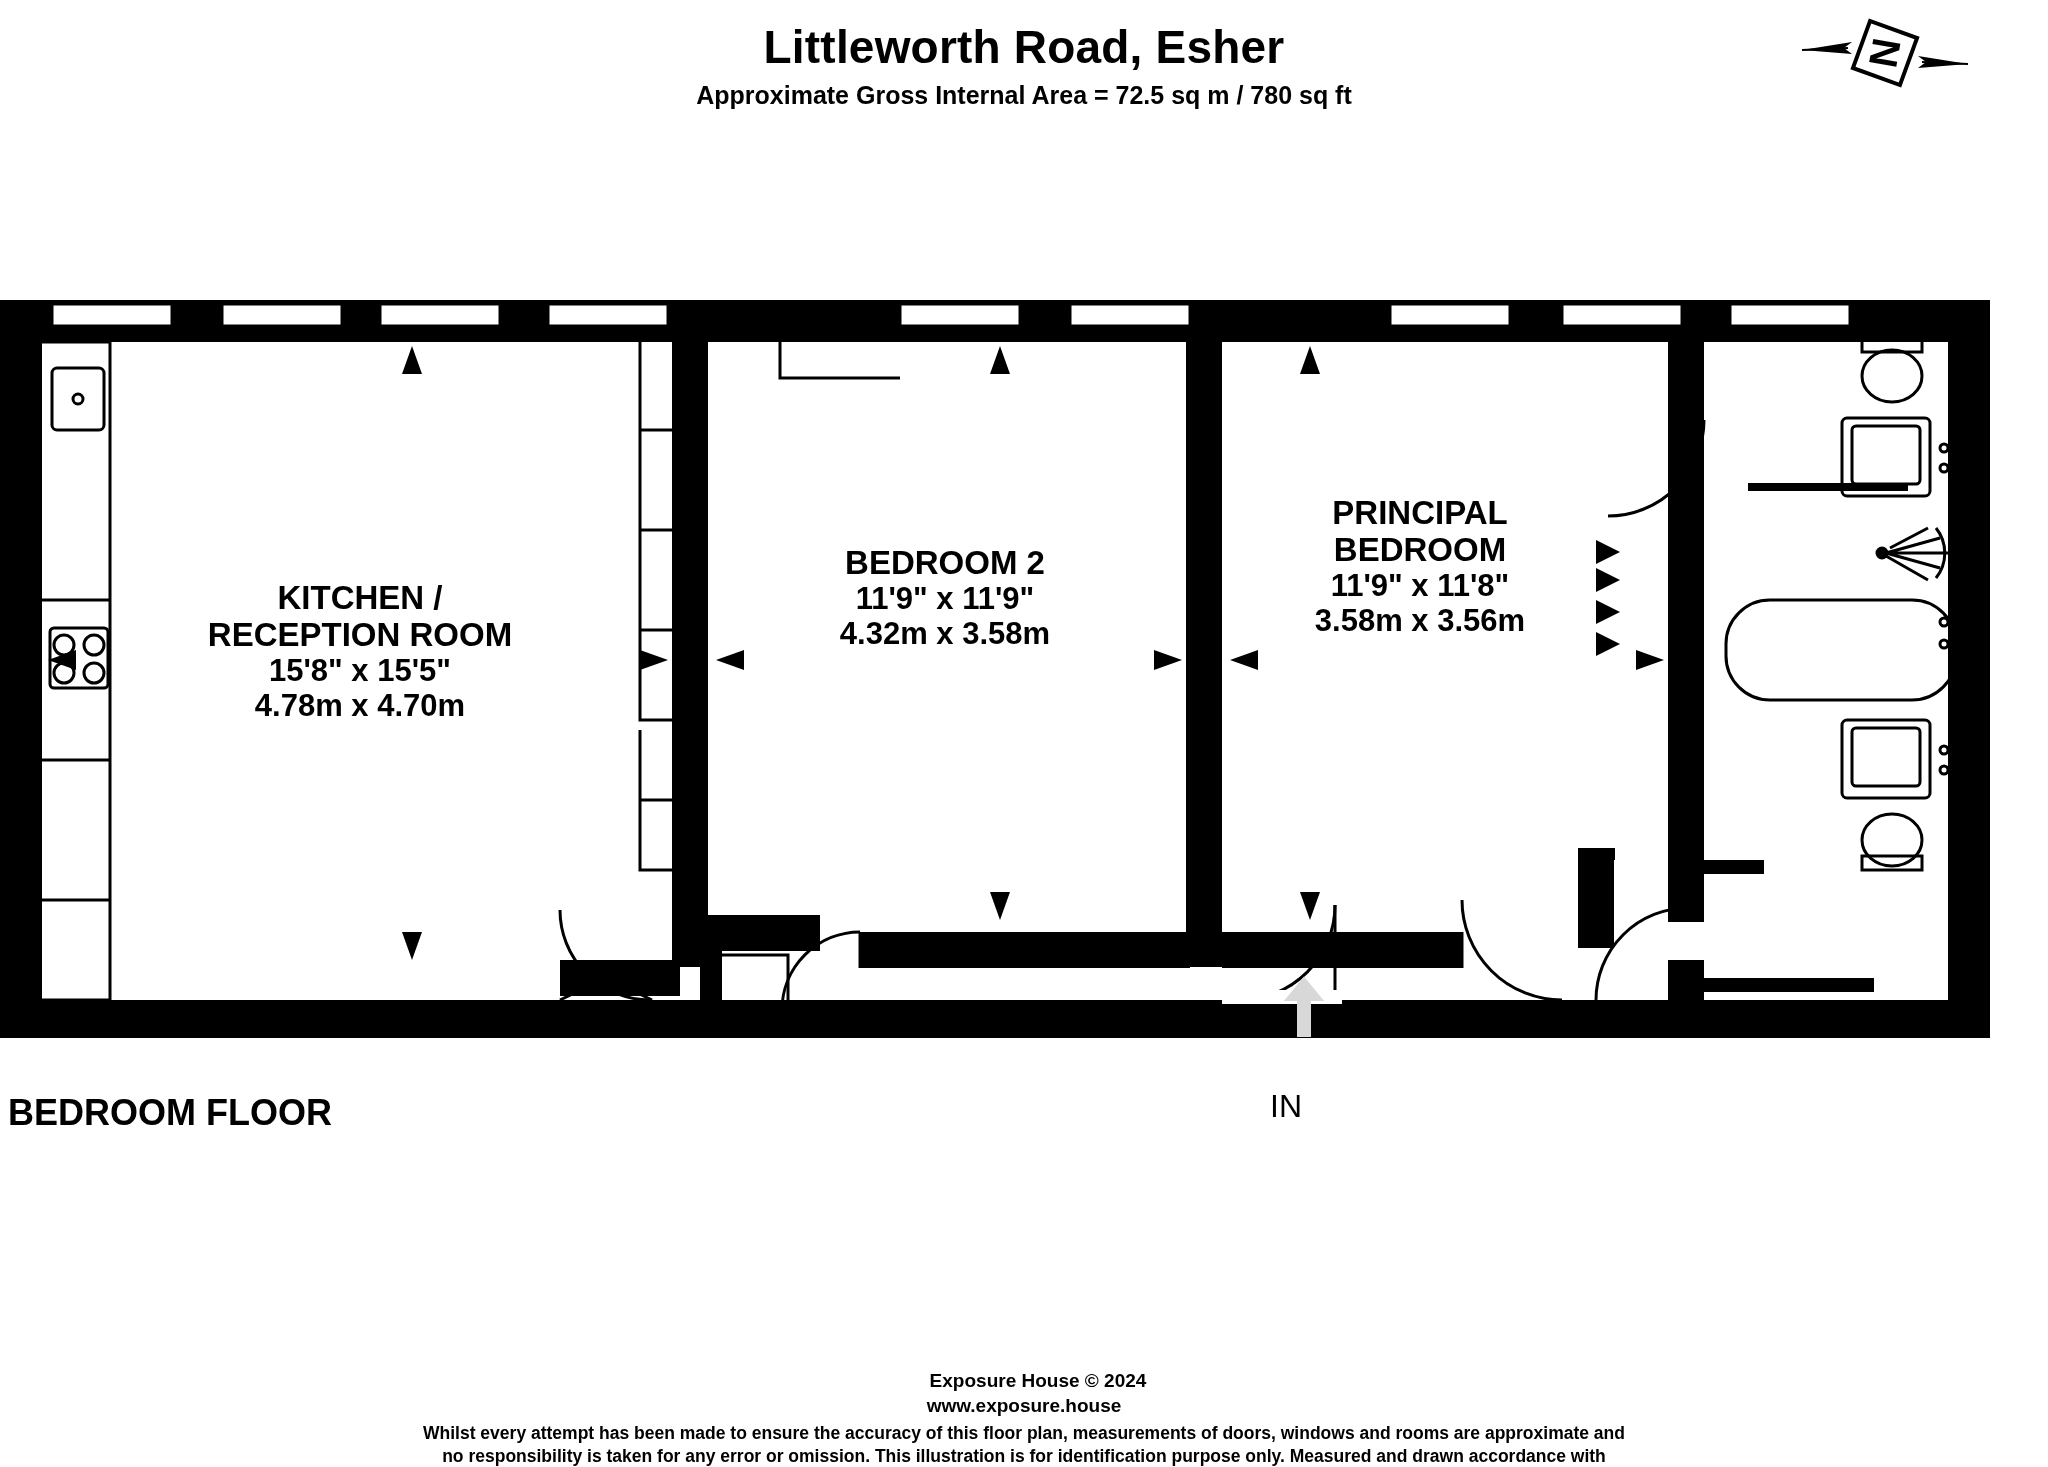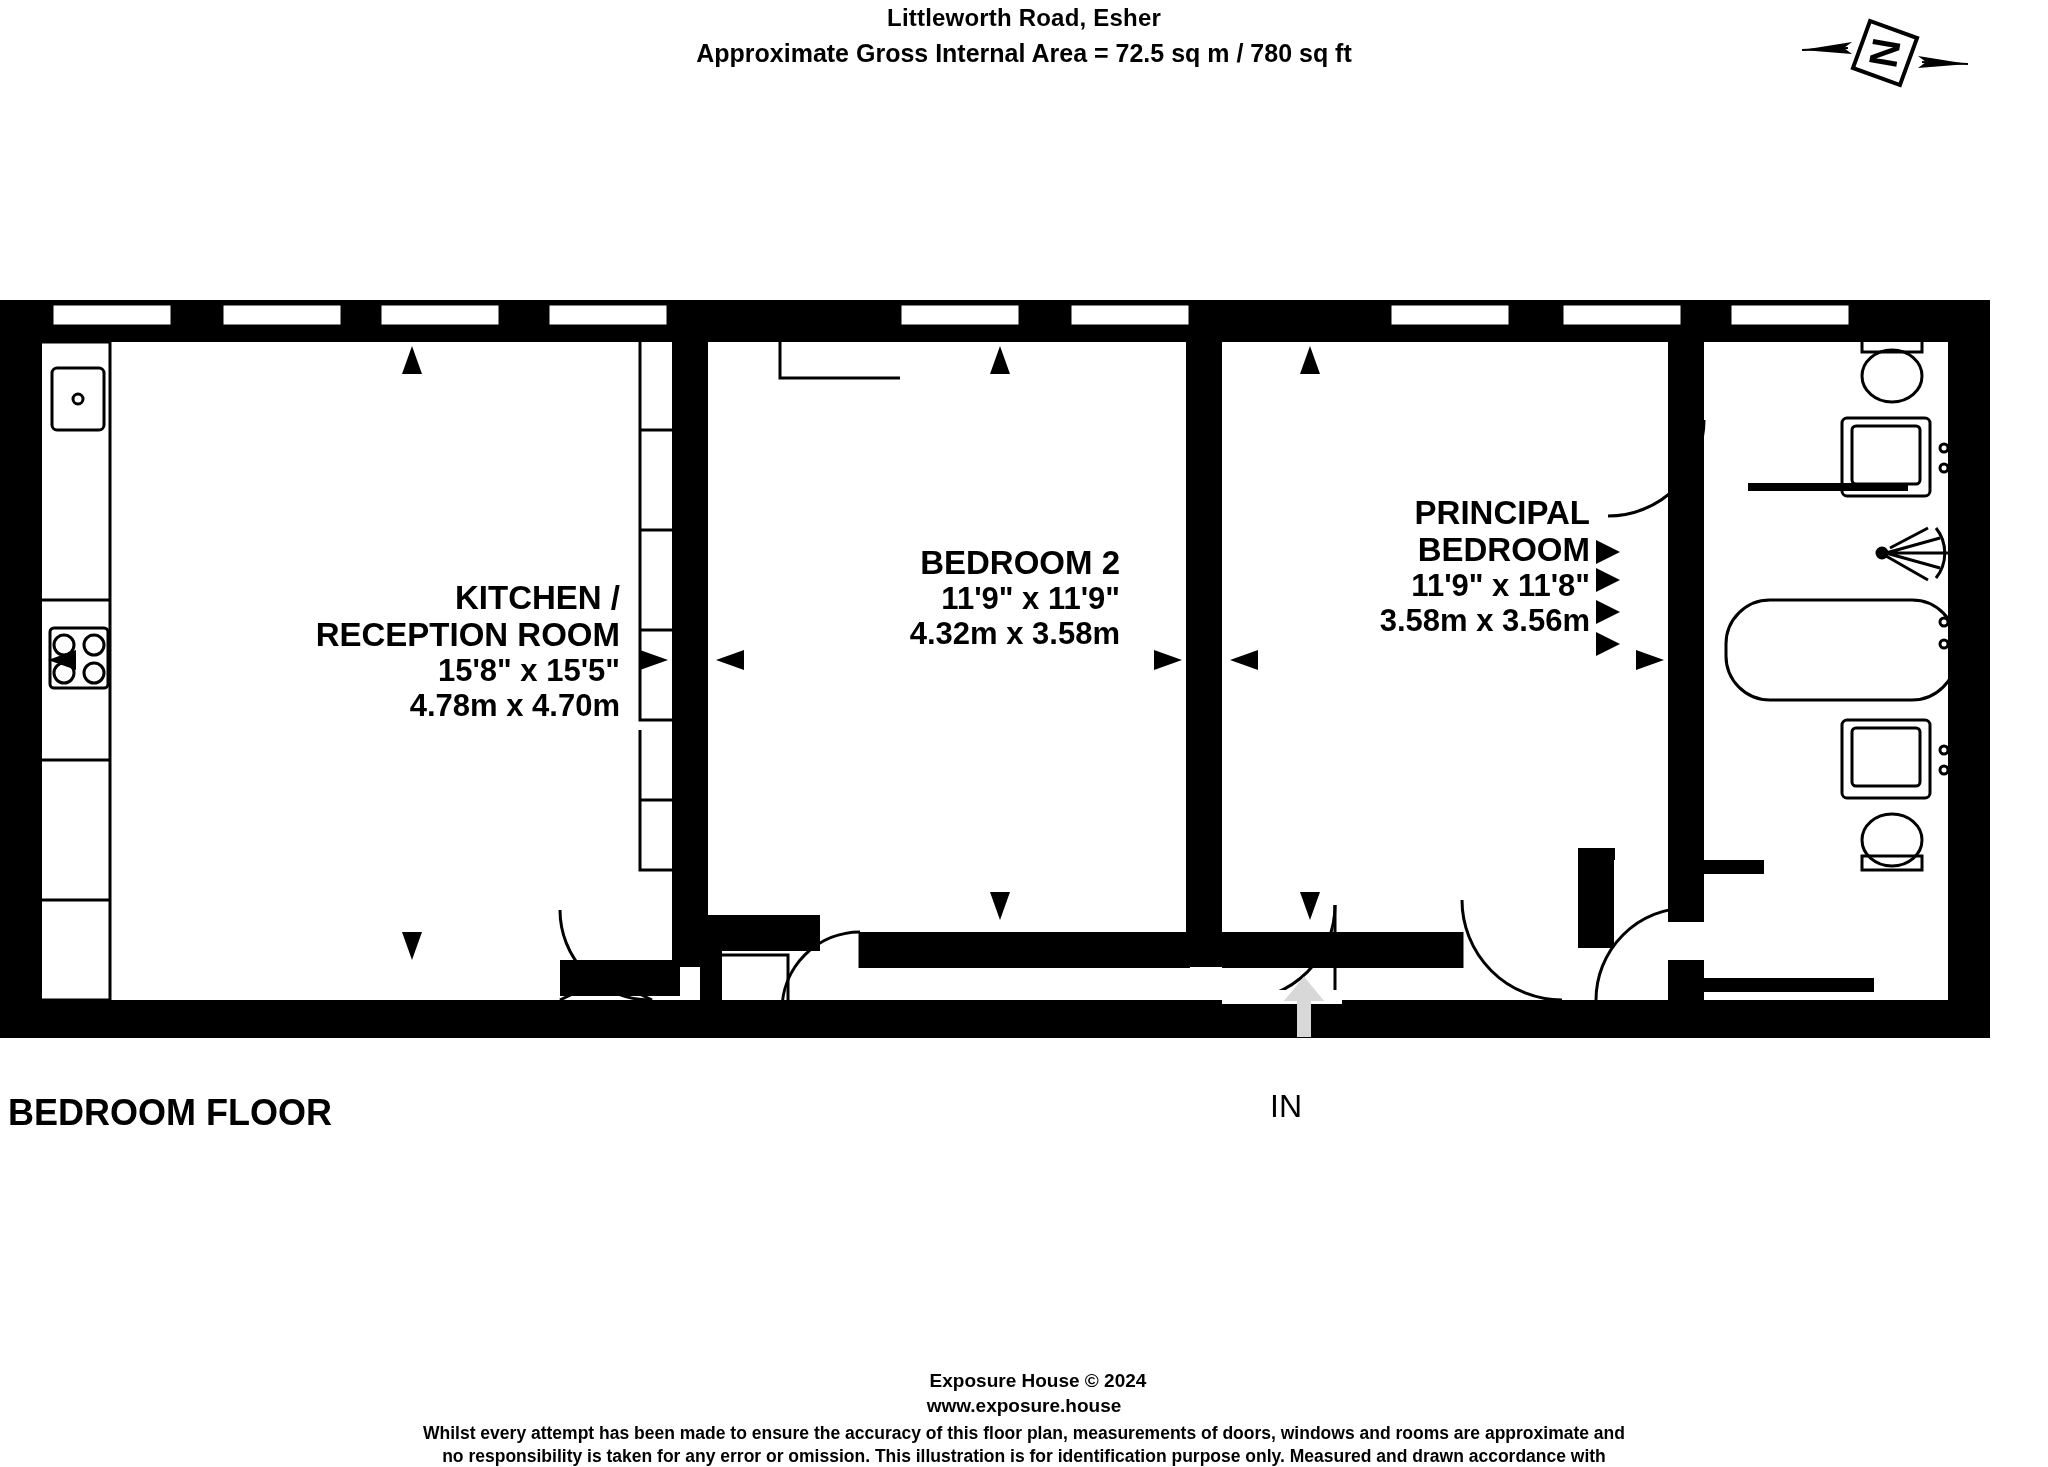--- a/index.html
+++ b/index.html
@@ -18,24 +18,24 @@
 
   
   #header {
     position: absolute;
     left: 0;
     top: 0;
     width: 2048px;
     text-align: center;
   }
   #plan-title {
-    font-size: 24px;
+    font-size: 46px;
     font-weight: bold;
     letter-spacing: 0.2px;
-    margin-top: 4px;
+    margin-top: 20px;
   }
   #plan-subtitle {
     font-size: 25px;
     font-weight: bold;
     margin-top: 7px;
   }
 
   
   #compass {
     position: absolute;
@@ -50,21 +50,21 @@
     position: absolute;
     left: 0;
     top: 300px;
     width: 2048px;
     height: 780px;
   }
 
   
   .room-label {
     position: absolute;
-    text-align: right;
+    text-align: center;
     font-weight: bold;
     line-height: 1.12;
     white-space: nowrap;
   }
   .room-label .rname {
     font-size: 33px;
     display: block;
   }
   .room-label .rdim {
     font-size: 31px;

